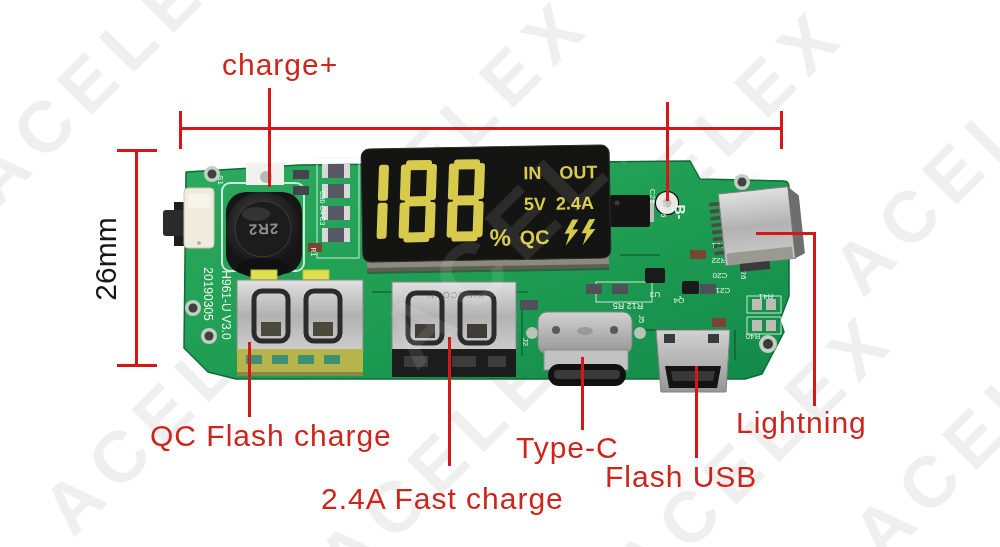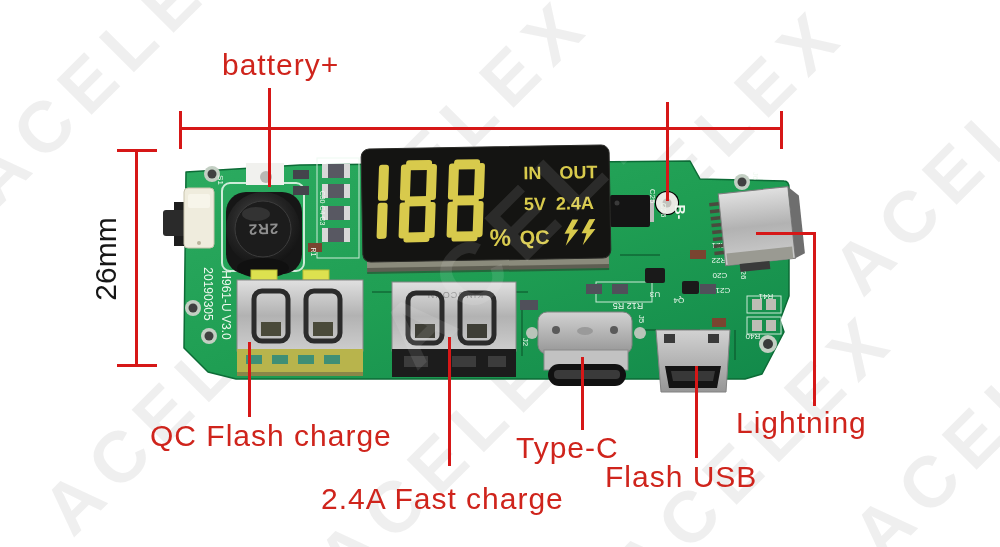--- a/index.html
+++ b/index.html
@@ -306,21 +306,21 @@
 
   <div class="hline" style="left:181px;top:127px;width:601px;"></div>
   <div class="vline" style="left:179px;top:111px;height:38px;"></div>
   <div class="vline" style="left:780px;top:111px;height:38px;"></div>
 
   <div class="vline" style="left:135px;top:151px;height:215px;"></div>
   <div class="hline" style="left:117px;top:149px;width:40px;"></div>
   <div class="hline" style="left:117px;top:364px;width:40px;"></div>
   <div class="dim-black rot90" style="left:106px;top:259px;">26mm</div>
 
-  <div class="label-red" style="left:222px;top:48px;">battery+</div>
+  <div class="label-red" style="left:222px;top:48px;">charge+</div>
   <div class="vline" style="left:268px;top:88px;height:99px;"></div>
 
   <div class="vline" style="left:666px;top:102px;height:99px;"></div>
 
   <div class="vline" style="left:248px;top:342px;height:75px;"></div>
   <div class="label-red" style="left:150px;top:419px;">QC Flash charge</div>
 
   <div class="vline" style="left:448px;top:337px;height:129px;"></div>
   <div class="label-red" style="left:321px;top:466px;margin-top:16px;">2.4A Fast charge</div>
 

